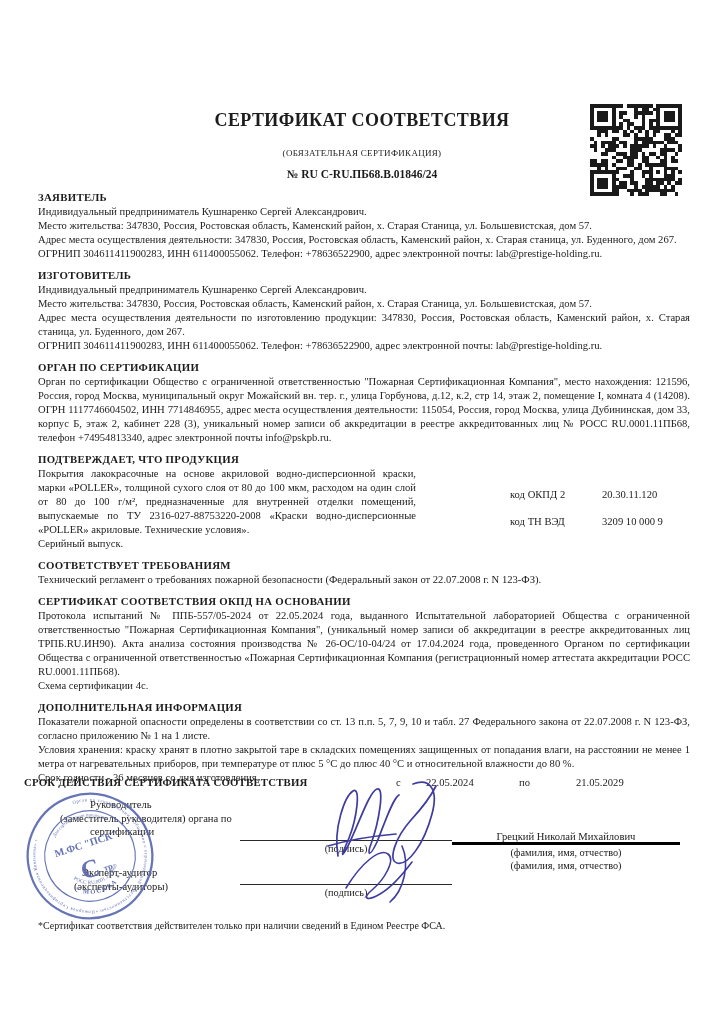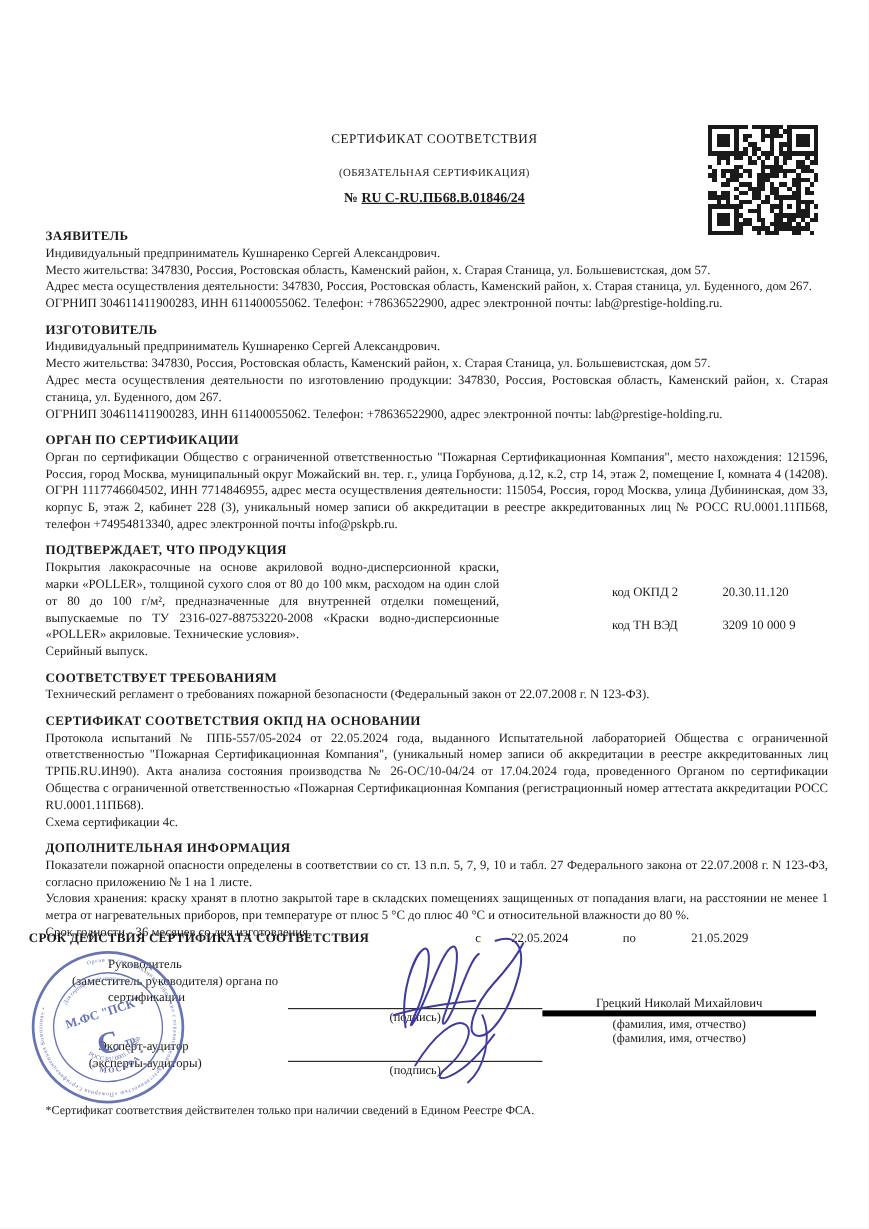--- a/index.html
+++ b/index.html
@@ -1,24 +1,24 @@
 <!DOCTYPE html>
 <html><head>
 <meta charset="utf-8">
 <style>
   html,body{margin:0;padding:0;background:#e9e9e9;}
   .page{position:relative;width:724px;height:1024px;background:#ffffff;margin:0 auto;
         font-family:"Liberation Serif",serif;color:#1c1c1c;overflow:hidden;}
 
   
   .title-block{position:absolute;top:110px;left:0;width:724px;text-align:center;}
-  .doc-title{font-size:11px;font-weight:normal;letter-spacing:.4px;}
+  .doc-title{font-size:18px;font-weight:bold;letter-spacing:.4px;}
   .doc-subtitle{margin-top:17px;font-size:9px;letter-spacing:.3px;}
   .doc-number{margin-top:10px;font-size:11.5px;font-weight:bold;}
-  .doc-number .num{text-decoration:underline;}
+  .doc-number .num{}
 
   .qr{position:absolute;left:590px;top:104px;width:92px;height:92px;}
 
   
   .content{position:absolute;left:38px;top:190px;width:652px;
            font-size:10.6px;line-height:14px;text-align:justify;}
   .sec{margin-top:7px;}
   .sec:first-child{margin-top:0;}
   .sec-h{font-size:10.8px;font-weight:bold;letter-spacing:.3px;margin:0 0 1px 0;text-align:left;}
   .content p{margin:0;}
@@ -46,21 +46,21 @@
   .role-expert .rl:nth-child(2){padding-left:14px;}
 
   .sign-slot{position:absolute;width:212px;left:240px;}
   .sign-slot .line{border-bottom:1px solid #2a2a2a;}
   .sign-slot .cap{text-align:center;font-size:10.3px;padding-top:2px;}
   .slot-sign-1{top:800px;} .slot-sign-1 .line{height:40px;}
   .slot-sign-2{top:846px;} .slot-sign-2 .line{height:38px;}
 
   .name-slot{position:absolute;width:228px;left:452px;font-size:10.6px;}
   .name-slot .nm{display:flex;align-items:flex-end;justify-content:center;
-                 border-bottom:5px solid #000000;}
+                 border-bottom:3px solid #000000;}
   .name-slot .cap{text-align:center;font-size:10.3px;padding-top:2px;}
   .slot-name-1{top:814px;} .slot-name-1 .nm{height:28px;}
   .slot-name-2{top:858px;} .slot-name-2 .nm{height:26px;}
 
   .ink{position:absolute;z-index:6;pointer-events:none;}
   .ink-1{left:318px;top:776px;width:150px;height:96px;}
   .ink-2{left:330px;top:840px;width:122px;height:66px;}
 
   .stamp{position:absolute;left:24px;top:790px;width:132px;height:132px;
          transform:rotate(-18deg);opacity:.9;z-index:5;}

